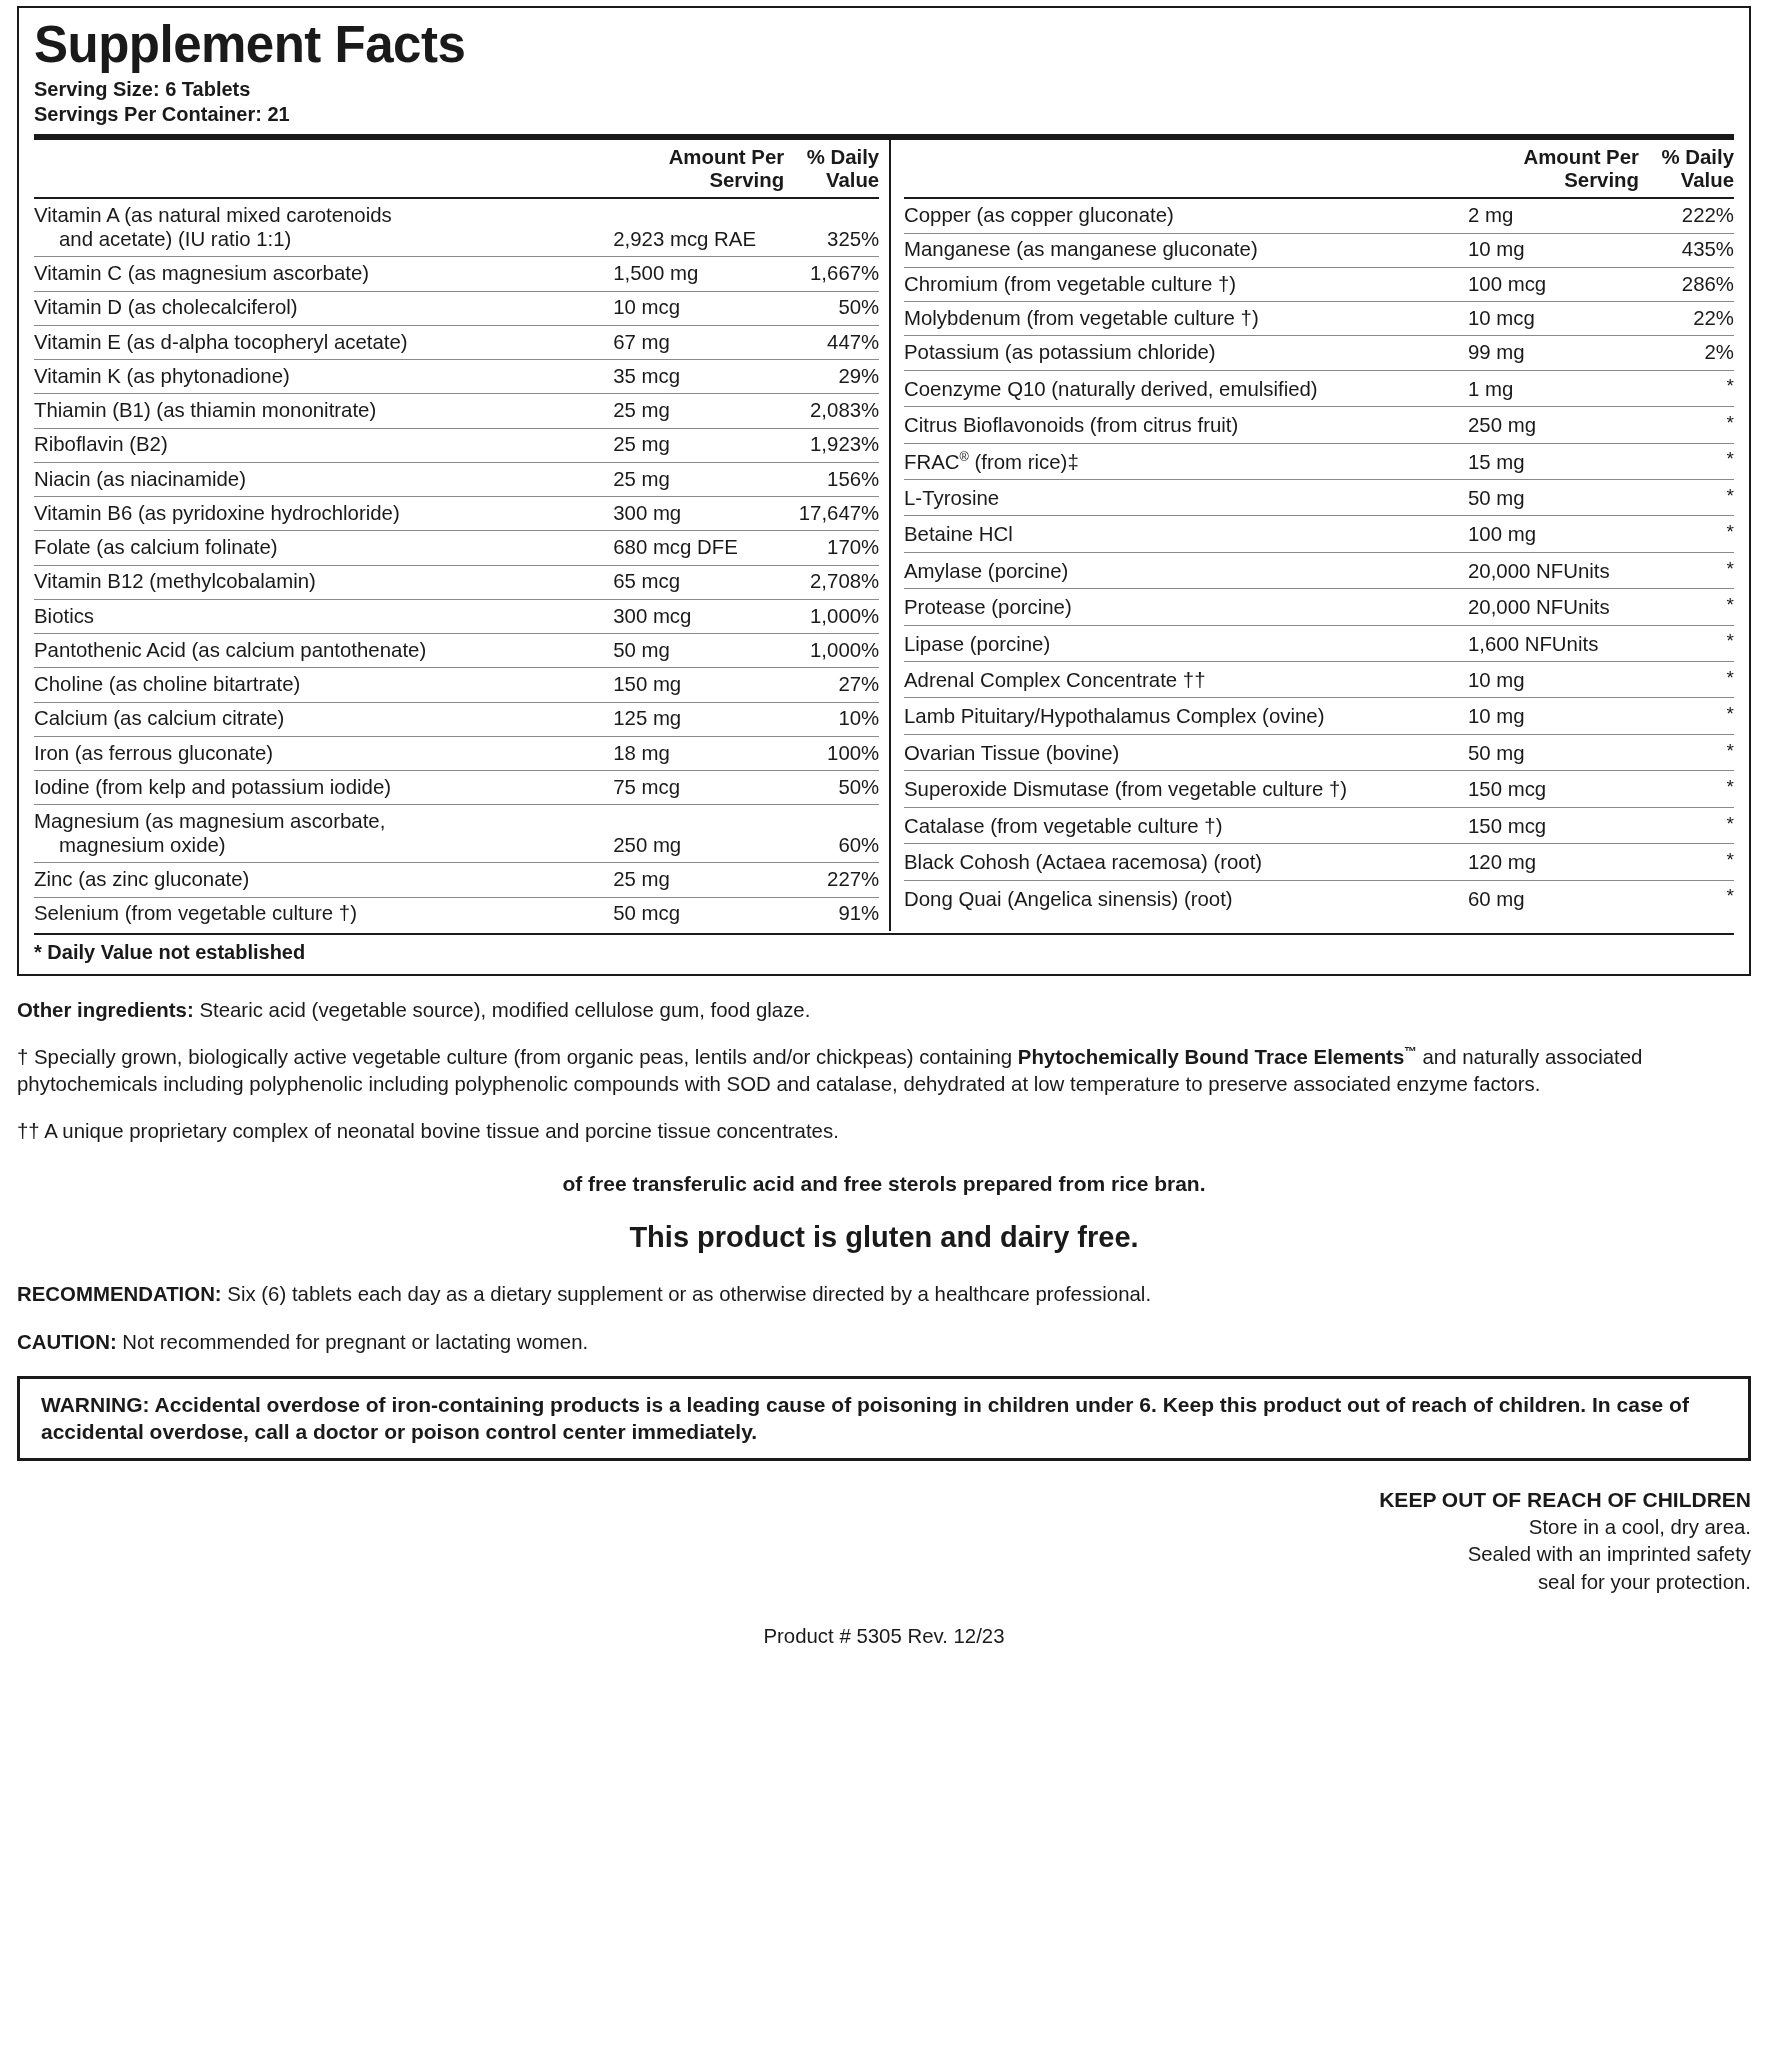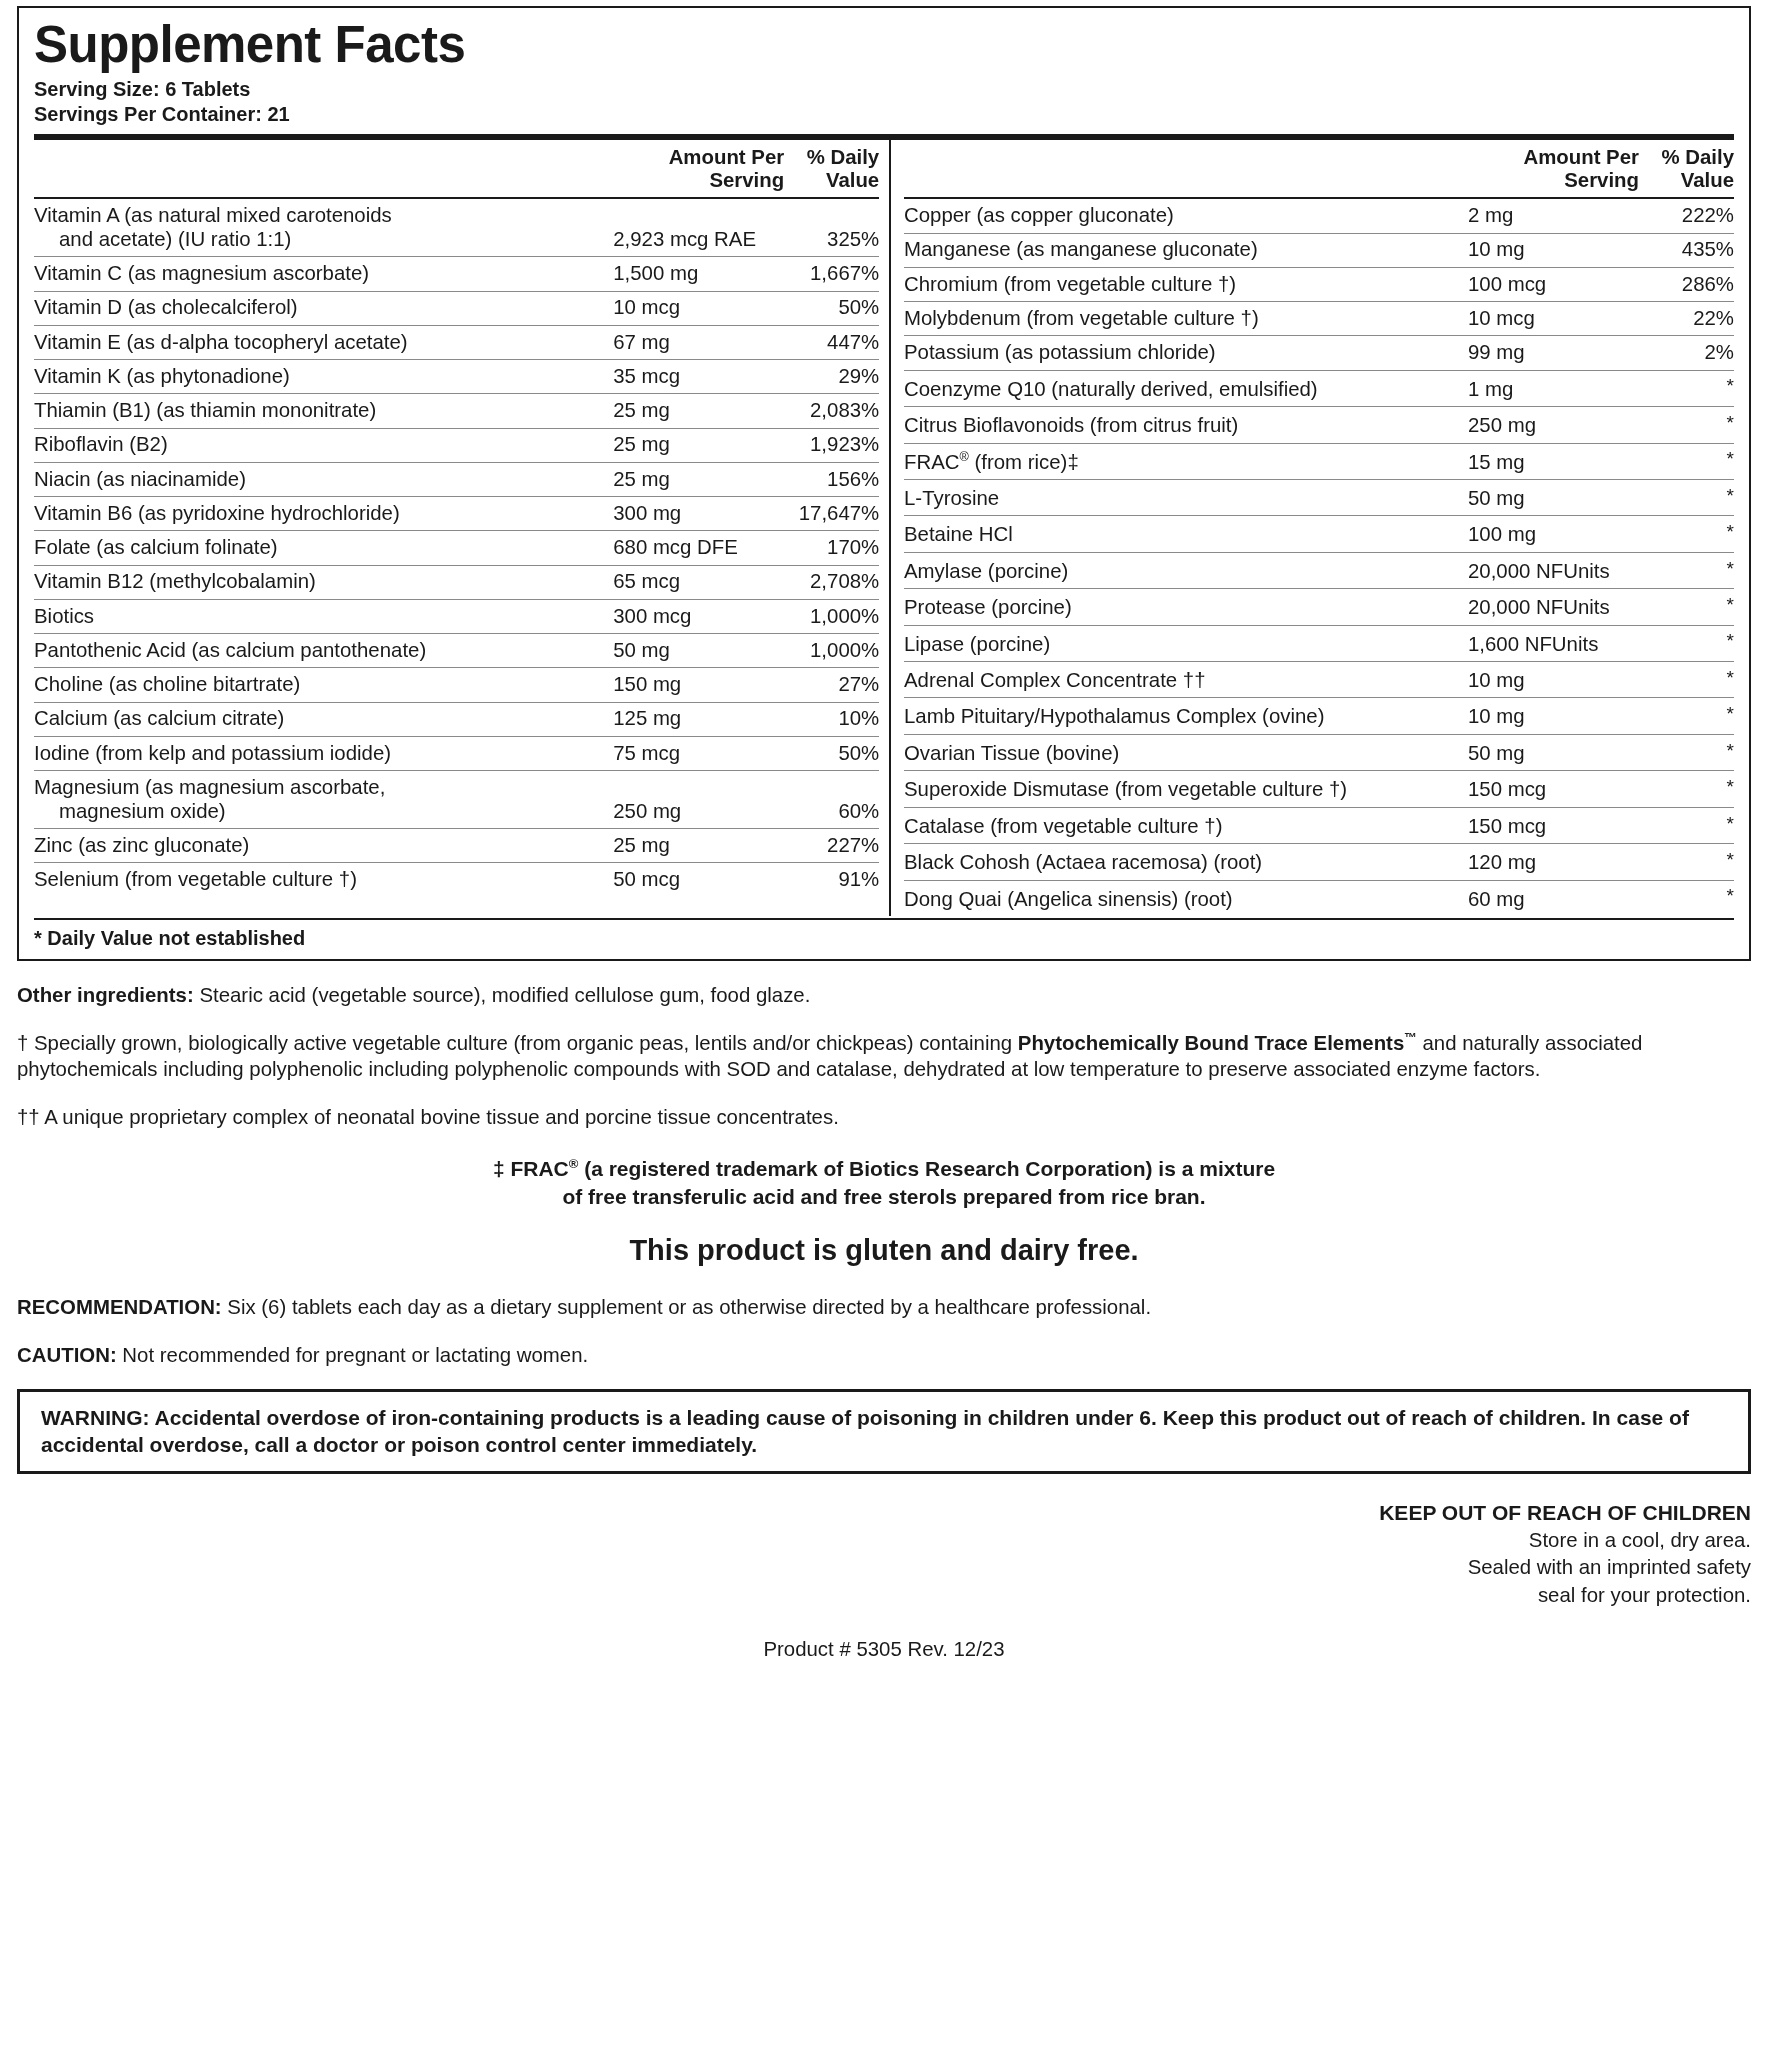--- a/index.html
+++ b/index.html
@@ -249,20 +249,25 @@
                 <td class="nm">Choline (as choline bitartrate)</td>
                 <td class="amt">150 mg</td>
                 <td class="dv">27%</td>
               </tr>
               <tr>
                 <td class="nm">Calcium (as calcium citrate)</td>
                 <td class="amt">125 mg</td>
                 <td class="dv">10%</td>
               </tr>
               <tr>
+                <td class="nm">Iron (as ferrous gluconate)</td>
+                <td class="amt">18 mg</td>
+                <td class="dv">100%</td>
+              </tr>
+              <tr>
                 <td class="nm">Iodine (from kelp and potassium iodide)</td>
                 <td class="amt">75 mcg</td>
                 <td class="dv">50%</td>
               </tr>
               <tr>
                 <td class="nm two-line"><span>Magnesium (as magnesium ascorbate,</span><span class="indent">magnesium oxide)</span></td>
                 <td class="amt">250 mg</td>
                 <td class="dv">60%</td>
               </tr>
               <tr>
@@ -410,21 +415,20 @@
       <span class="b">Other ingredients:</span><span> Stearic acid (vegetable source), modified cellulose gum, food glaze.</span>
     </p>
 
     <p>
       <span>† Specially grown, biologically active vegetable culture (from organic peas, lentils and/or chickpeas)  containing </span><span class="b">Phytochemically Bound Trace Elements<sup>™</sup></span><span> and naturally associated phytochemicals including polyphenolic including polyphenolic compounds with SOD and catalase, dehydrated at low temperature to preserve associated enzyme factors.</span>
     </p>
 
     <p>†† A unique proprietary complex of neonatal bovine tissue and porcine tissue concentrates.</p>
 
     <div class="centered frac-note">
-      <div>‡ FRAC<sup>®</sup> (a registered trademark of Biotics Research Corporation) is a mixture</div>
       <div>of free transferulic acid and free sterols prepared from rice bran.</div>
     </div>
 
     <div class="centered gluten">This product is gluten and dairy free.</div>
 
     <p>
       <span class="b">RECOMMENDATION:</span><span> Six (6) tablets each day as a dietary supplement or as otherwise directed by a healthcare professional.</span>
     </p>
 
     <p>

